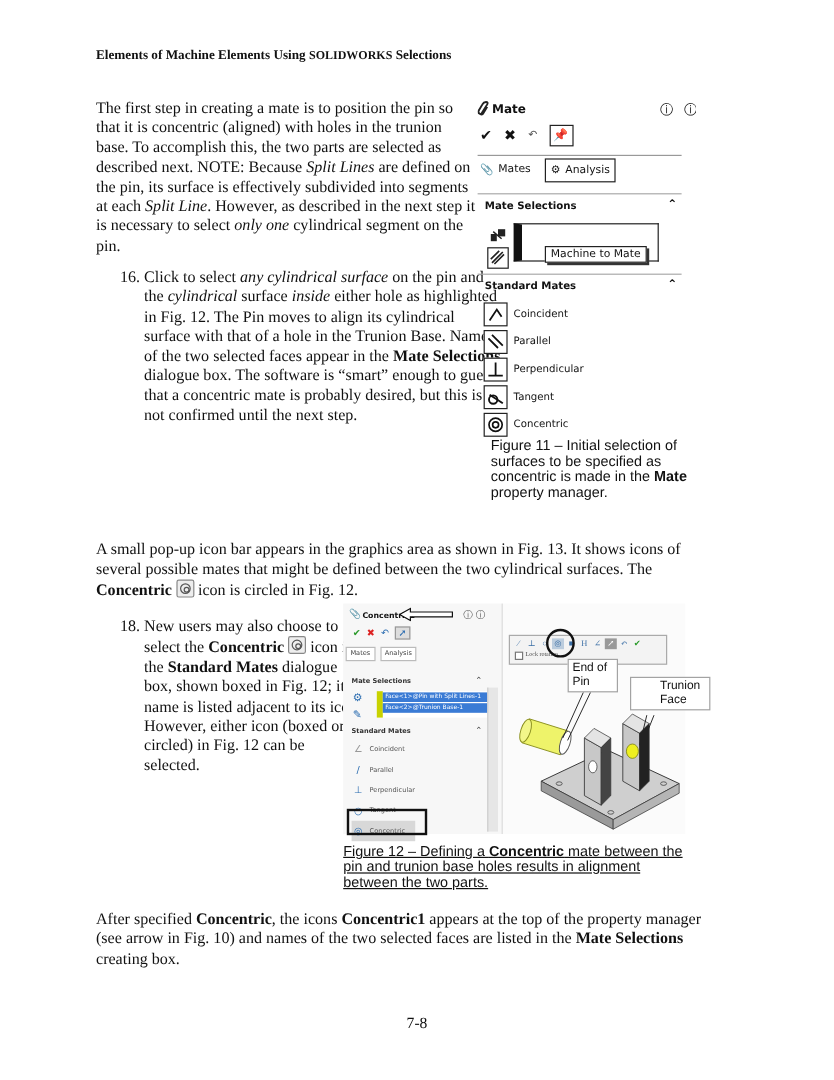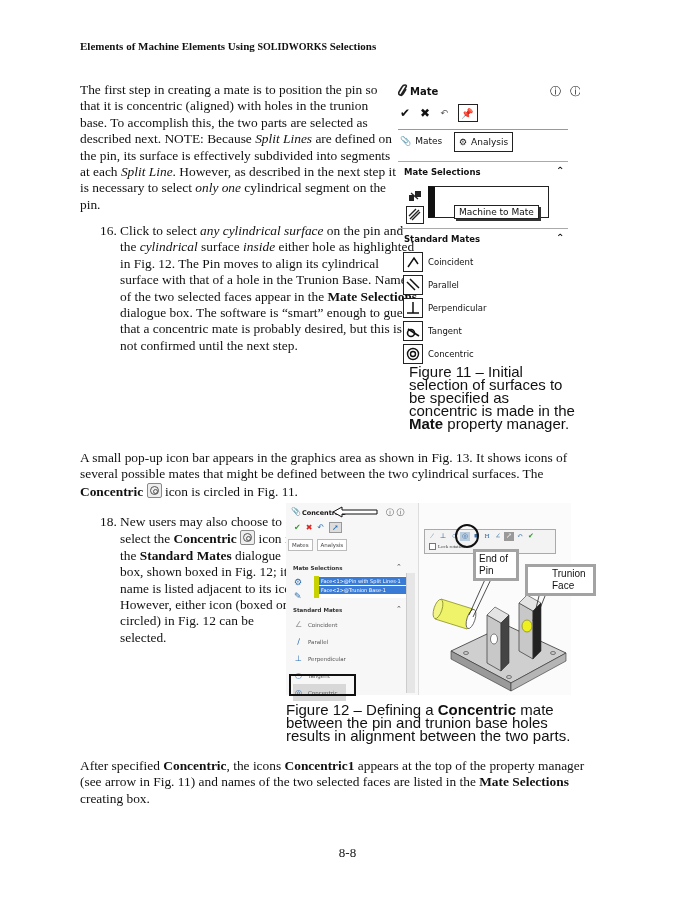--- a/index.html
+++ b/index.html
@@ -36,23 +36,23 @@
   .sec-line { position: absolute; left: 0; width: 170px; border-top: 1.5px solid #aaa; }
   .sec-head { position: absolute; left: 6px; font-size: 8.5px; font-weight: bold; }
   .sec-caret { position: absolute; left: 158px; font-size: 10px; font-weight: bold; }
   .ms-icon1 { position: absolute; left: 10px; top: 107px; width: 14px; height: 14px; }
   .ms-icon2 { position: absolute; left: 8px; top: 124px; width: 16px; height: 16px; border: 1px solid #222; }
   .ms-box { position: absolute; left: 30px; top: 104px; width: 113px; height: 30px; border: 1px solid #222; border-left: 7px solid #111; background: #fff; }
   .ms-tip { position: absolute; left: 56px; top: 123px; font-size: 9px; border: 1px solid #222; background: #fff; padding: 1px 4px; box-shadow: 2px 2px 0 #333; }
   .sm-list { position: absolute; left: 5px; top: 168px; }
   .sm-item { position: relative; height: 23px; display: flex; align-items: center; gap: 5px; font-size: 8.5px; }
   .sm-ic { width: 18px; height: 18px; border: 1px solid #222; display: flex; align-items: center; justify-content: center; background: #fff; }
-  .fig-cap { font-family: "Liberation Sans", "DejaVu Sans", sans-serif; font-size: 15px; line-height: 13px; color: #111; }
+  .fig-cap { font-family: "Liberation Sans", "DejaVu Sans", sans-serif; font-size: 12px; line-height: 13px; color: #111; }
   .cap11 { left: 409px; top: 365px; width: 172px; }
-  .cap12 { left: 286px; top: 703px; width: 295px; }
+  .cap12 { left: 286px; top: 703px; width: 295px; text-decoration: underline; }
 
   
   .fig12 { left: 286px; top: 503px; width: 285px; height: 192px; background: #fbfbfb; }
   .f12pm { position: absolute; left: 0; top: 0; width: 132px; height: 192px; background: #f7f7f7; border-right: 1px solid #ddd; font-family: "DejaVu Sans", sans-serif; }
   .f12-title { position: absolute; left: 16px; top: 6px; font-size: 6.5px; font-weight: bold; }
   .f12-arrow { position: absolute; left: 46px; top: 3px; width: 46px; height: 12px; }
   .f12-help { position: absolute; left: 100px; top: 4px; font-size: 8px; color: #555; }
   .f12-act { position: absolute; left: 8px; top: 19px; font-size: 8px; display: flex; gap: 5px; align-items: center; }
   .f12-tabs { position: absolute; left: 2px; top: 36px; font-size: 5.5px; color: #444; display: flex; gap: 4px; }
   .f12-tab { border: 1px solid #bbb; padding: 2px 3px; background: #fff; }
@@ -65,21 +65,21 @@
   .f12-ic { width: 11px; height: 11px; display: flex; align-items: center; justify-content: center; font-size: 8px; color: #2a6cb0; }
   .f12-box { position: absolute; left: 3px; top: 171px; width: 63px; height: 18px; border: 2px solid #111; }
   .f12-scroll { position: absolute; left: 120px; top: 70px; width: 8px; height: 120px; background: #e6e6e6; border-left: 1px solid #ccc; }
   .f12-gfx { position: absolute; left: 135px; top: 0; width: 150px; height: 192px; }
   .popup { position: absolute; left: 3px; top: 26px; width: 130px; height: 23px; background: #f3f3f3; border: 1px solid #aaa; }
   .popup-icons { position: absolute; left: 2px; top: 2px; display: flex; gap: 1px; }
   .pi { width: 10px; height: 9px; font-size: 7px; line-height: 9px; text-align: center; color: #3a6ea5; }
   .lock-rot { position: absolute; left: 4px; top: 13px; font-size: 5px; color: #444; display: flex; gap: 2px; align-items: center; }
   .lock-rot span.cb { width: 5px; height: 5px; border: 1px solid #777; background: #fff; display: inline-block; }
   .circle-mark { position: absolute; left: 34px; top: 21px; width: 20px; height: 20px; border: 2.5px solid #111; border-radius: 50%; }
-  .callout { position: absolute; font-family: "Liberation Sans", sans-serif; font-size: 10px; line-height: 12px; border: 3px solid #a3a3a3; background: #fff; padding: 1px 3px; }
+  .callout { position: absolute; font-family: "Liberation Sans", sans-serif; font-size: 10px; line-height: 12px; border: 1px solid #a3a3a3; background: #fff; padding: 1px 3px; }
   .co1 { left: 52px; top: 46px; width: 34px; }
   .co2 { left: 104px; top: 61px; width: 38px; padding-left: 24px; }
 </style>
 </head>
 <body>
 
 <div class="abs header"><span>Elements of Machine Elements Using </span><span style="font-size:10px">SOLIDWORKS</span><span> Selections</span></div>
 
 <div class="abs para p1"><span>The first step in creating a mate is to position the pin so that it is concentric (aligned) with holes in the trunion base.  To accomplish this, the two parts are selected as described next.  NOTE: Because </span><i>Split Lines</i><span> are defined on the pin, its surface is effectively subdivided into segments at each </span><i>Split Line</i><span>.  However, as described in the next step it is necessary to select </span><i>only one</i><span> cylindrical segment on the pin.</span></div>
 
@@ -165,21 +165,21 @@
             <circle cx="7" cy="7" r="2.5" stroke="#111" stroke-width="1.4" fill="none"></circle>
           </svg>
         </span>
         <span>Concentric</span>
       </div>
   </div>
 </div>
 
 <div class="abs fig-cap cap11"><span>Figure 11 – Initial selection of surfaces to be specified as concentric is made in the </span><b>Mate</b><span> property manager.</span></div>
 
-<div class="abs para p2"><span>A small pop-up icon bar appears in the graphics area as shown in Fig. 13.  It shows icons of several possible mates that might be defined between the two cylindrical surfaces.  The </span><b>Concentric</b> <span class="inline-ic"></span><span> icon is circled in Fig. 11.</span></div>
+<div class="abs para p2"><span>A small pop-up icon bar appears in the graphics area as shown in Fig. 13.  It shows icons of several possible mates that might be defined between the two cylindrical surfaces.  The </span><b>Concentric</b> <span class="inline-ic"></span><span> icon is circled in Fig. 12.</span></div>
 
 <div class="abs para step17"><span>18. </span><span>New users may also choose to select the </span><b>Concentric</b> <span class="inline-ic"></span> <span> icon in the </span><b>Standard Mates</b><span> dialogue box, shown boxed in Fig. 12; its name is listed adjacent to its icon. However, either icon (boxed or circled) in Fig. 12 can be selected.</span></div>
 
 <div class="abs fig12">
   <div class="f12pm">
     <span style="position:absolute;left:5px;top:4px;font-size:8px">📎</span>
     <div class="f12-title">Concentric1</div>
     <svg class="f12-arrow" viewBox="0 0 46 12">
         <path d="M1 6 L10 1 L10 4 L45 4 L45 8 L10 8 L10 11 Z" fill="#fff" stroke="#111" stroke-width="1"></path>
       </svg>
@@ -275,15 +275,15 @@
       <path d="M66 72 L48 112 M72 72 L52 114" stroke="#222" stroke-width="0.8"></path>
       <path d="M118 93 L112 118 M124 93 L114 118" stroke="#222" stroke-width="0.8"></path>
     </svg>
     <div class="callout co1">End of Pin</div>
     <div class="callout co2">Trunion Face</div>
   </div>
 </div>
 
 <div class="abs fig-cap cap12"><span>Figure 12 – Defining a </span><b>Concentric</b><span> mate between the pin and trunion base holes results in alignment between the two parts.</span></div>
 
-<div class="abs para p3"><span>After specified </span><b>Concentric</b><span>, the icons </span><b>Concentric1</b><span> appears at the top of the property manager (see arrow in Fig. 11) and names of the two selected faces are listed in the </span><b>Mate Selections</b><span> creating box.</span></div>
-
-<div class="abs pagenum">8-8</div>
+<div class="abs para p3"><span>After specified </span><b>Concentric</b><span>, the icons </span><b>Concentric1</b><span> appears at the top of the property manager (see arrow in Fig. 10) and names of the two selected faces are listed in the </span><b>Mate Selections</b><span> creating box.</span></div>
+
+<div class="abs pagenum">7-8</div>
 
 </body></html>

